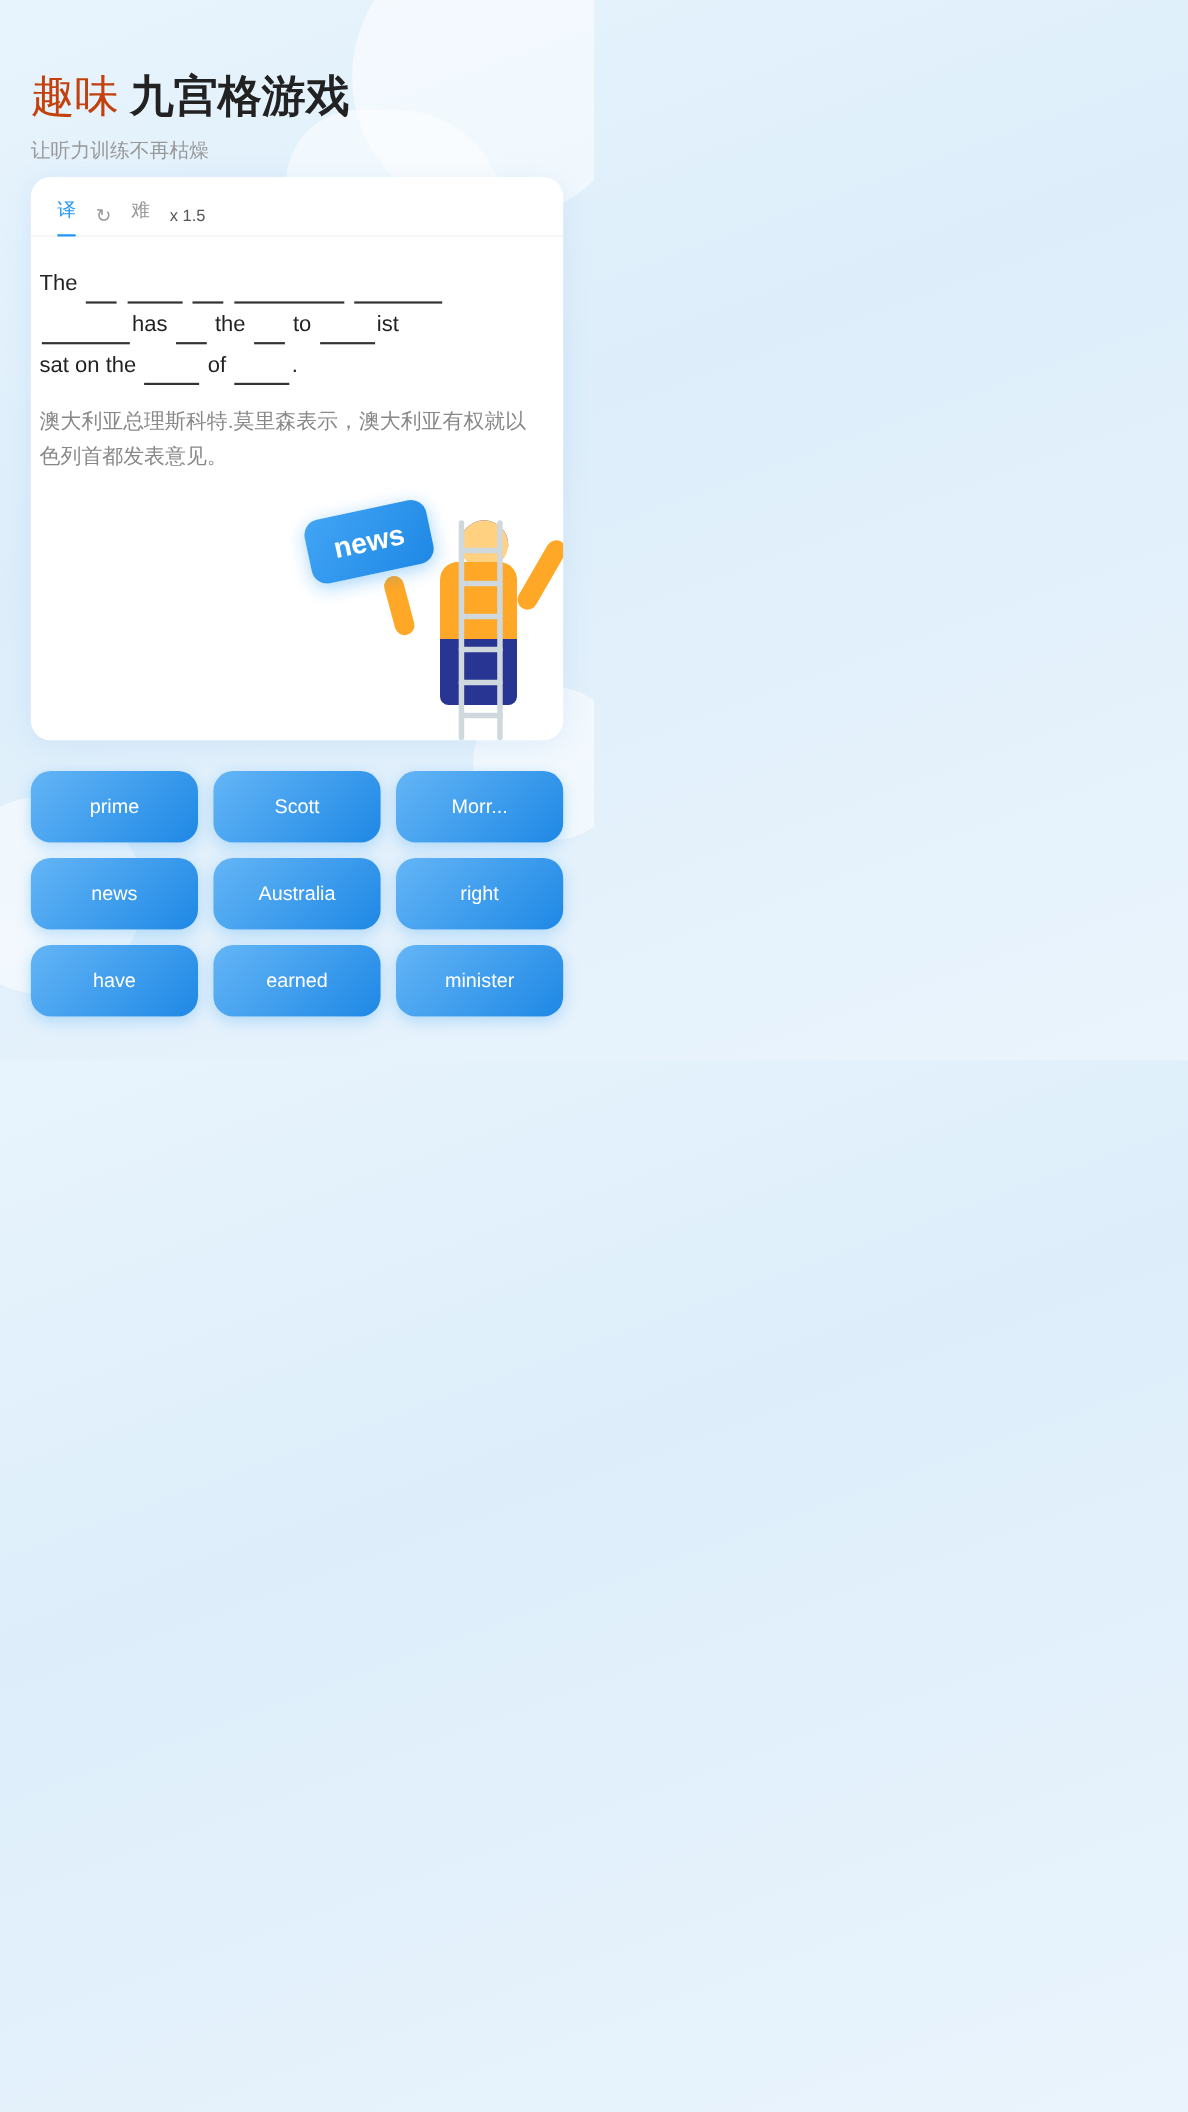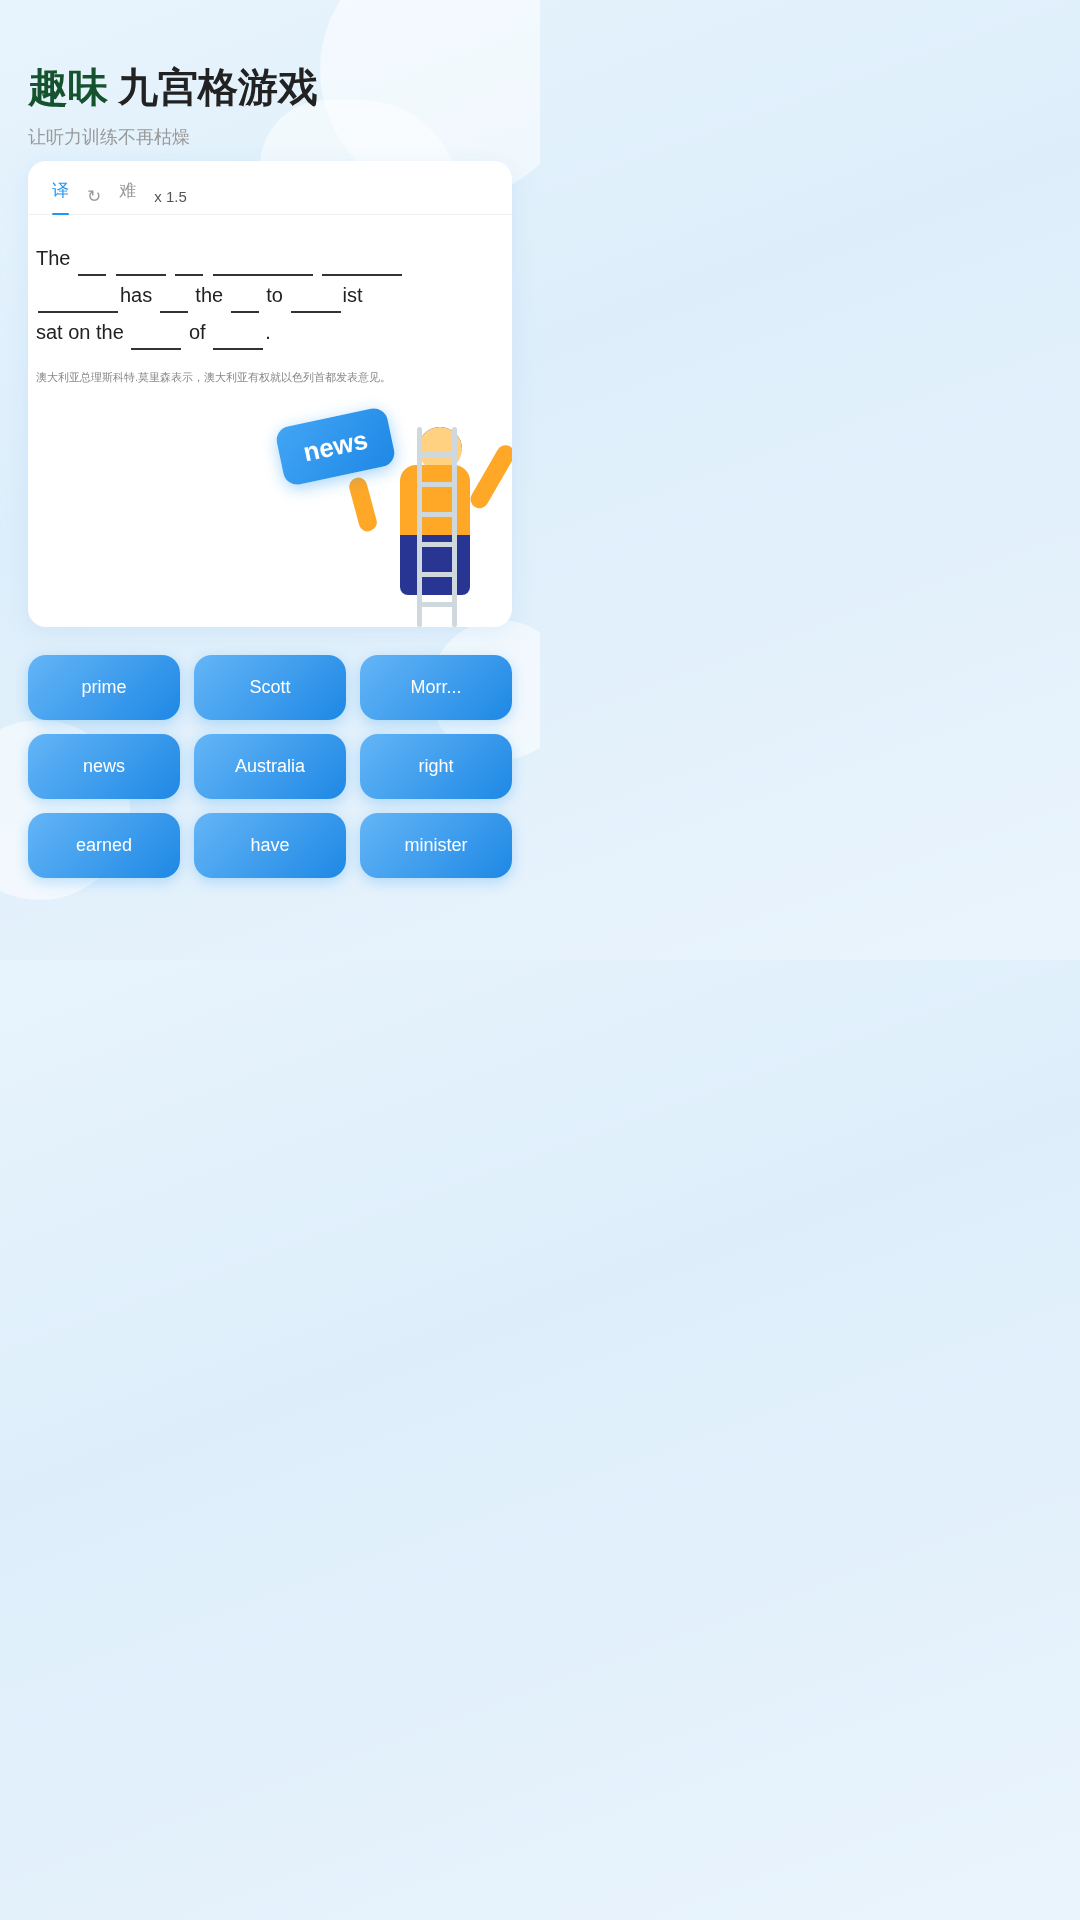--- a/index.html
+++ b/index.html
@@ -37,22 +37,22 @@
       margin-bottom: 12px;
     }
     .title-row {
       display: flex;
       align-items: baseline;
       gap: 10px;
       margin-bottom: 10px;
     }
     .title-blue {
       font-size: 40px;
-      font-weight: 700;
-      color: #14532d;
+      font-weight: 400;
+      color: #c2410c;
     }
     .title-dark {
       font-size: 40px;
       font-weight: 700;
       color: #222;
     }
     .subtitle {
       font-size: 18px;
       color: #999;
       margin-bottom: 12px;
@@ -125,21 +125,21 @@
       margin: 0 2px;
       vertical-align: bottom;
     }
     .blank.short { min-width: 28px; }
     .blank.medium { min-width: 50px; }
     .blank.long { min-width: 80px; }
     .blank.xlong { min-width: 100px; }
 
     
     .translation {
-      font-size: 11px;
+      font-size: 19px;
       color: #888;
       line-height: 1.7;
       margin-bottom: 0;
     }
 
     
     .illustration-area {
       position: relative;
       height: 220px;
       overflow: visible;
@@ -357,18 +357,18 @@
 
   </div>
 
   <div class="word-grid">
     <button class="word-btn">prime</button>
     <button class="word-btn">Scott</button>
     <button class="word-btn">Morr...</button>
     <button class="word-btn">news</button>
     <button class="word-btn">Australia</button>
     <button class="word-btn">right</button>
+    <button class="word-btn">have</button>
     <button class="word-btn">earned</button>
-    <button class="word-btn">have</button>
     <button class="word-btn">minister</button>
   </div>
 
 </div>
 
 </body></html>

